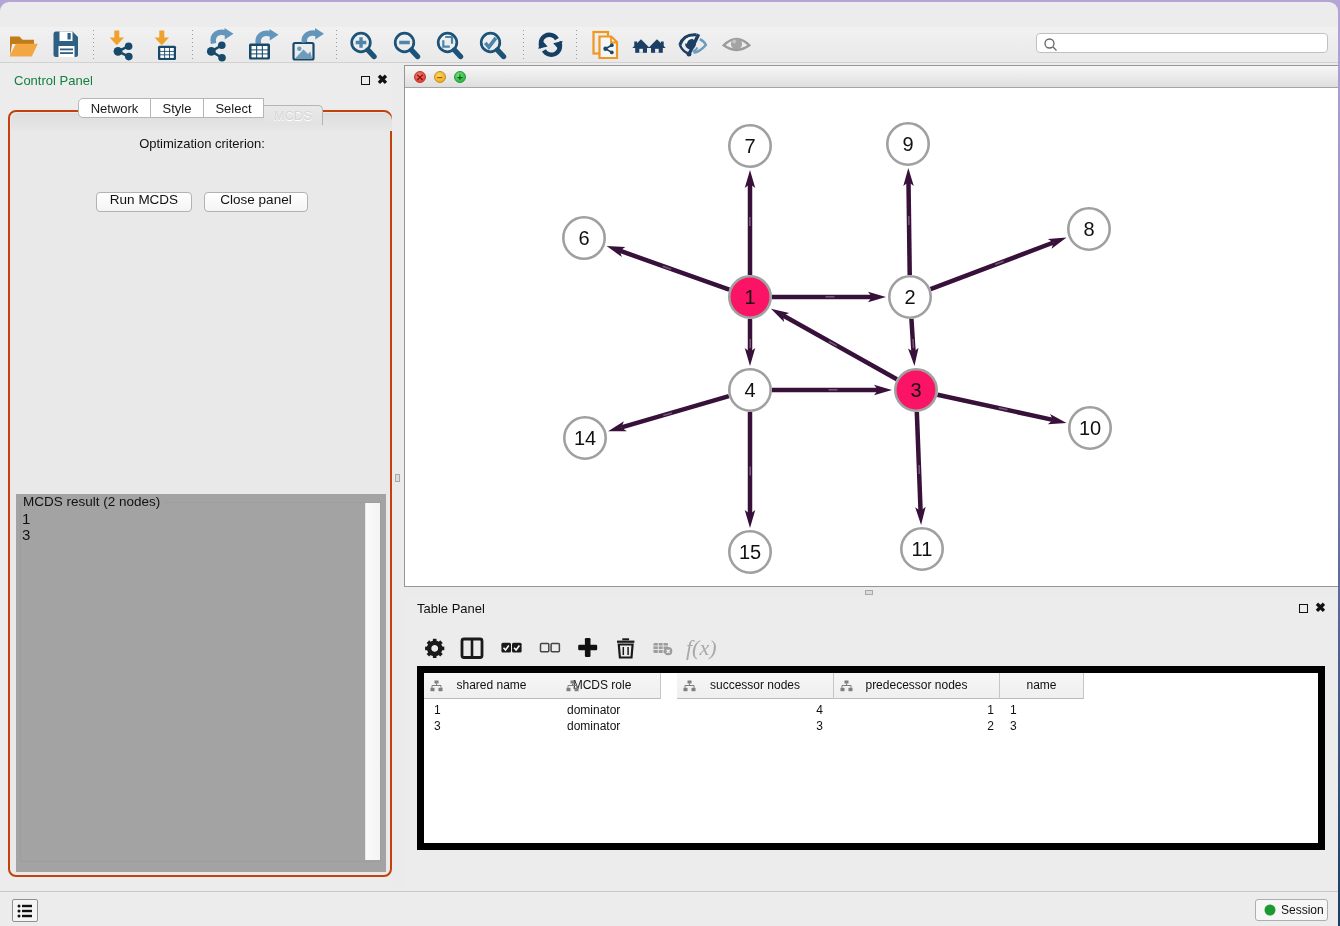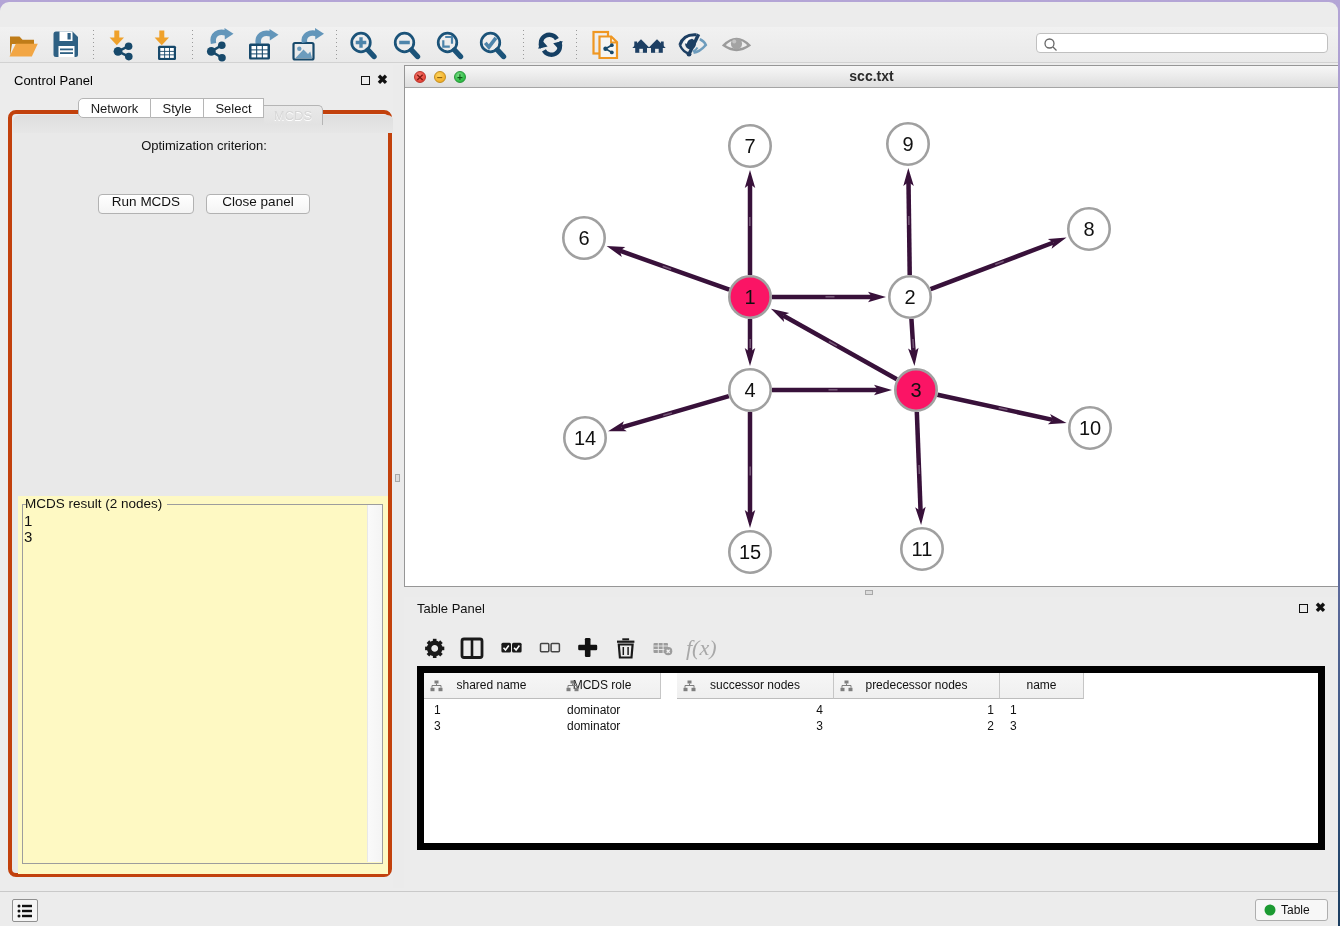--- a/index.html
+++ b/index.html
@@ -9,34 +9,34 @@
 
 #titlebar { position:absolute; left:0; top:0; width:1338px; height:25px; background:#f6f6f6; border-bottom:1px solid #d8d8d8; }
 .tl { position:absolute; top:4px; width:13px; height:13px; border-radius:50%; background:#dcdcdc; border:1px solid #c8c8c8; }
 #wtitle { position:absolute; top:4px; left:0; width:1338px; text-align:center; font-size:13.5px; color:#a6a6a6; }
 
 #toolbar { position:absolute; left:0; top:25px; width:1338px; height:36px; background:linear-gradient(180deg,#f1f1f1,#e9e9e9); border-bottom:1px solid #d2d2d2; }
 .tsep { position:absolute; top:3px; height:30px; width:1px; background-image:linear-gradient(180deg,#9a9a9a 30%, rgba(0,0,0,0) 0%); background-size:1px 4px; }
 #searchbox { position:absolute; left:1036px; top:6px; width:292px; height:20px; background:#fff; border:1px solid #c0c0c0; border-radius:4px; }
 
 #cpanel { position:absolute; left:0; top:63px; width:393px; height:823px; background:#ececec; }
-#cp-title { position:absolute; left:14px; top:8px; font-size:13px; color:#000000; }
+#cp-title { position:absolute; left:14px; top:8px; font-size:13px; color:#15803d; }
 .float-ico { position:absolute; width:9px; height:9px; border:1.5px solid #111; }
 .x-ico { position:absolute; font-size:13px; font-weight:bold; color:#111; line-height:10px; }
 .tabs-top { position:absolute; top:33px; left:78px; height:36px; display:flex; z-index:5; }
 .tab { height:20px; background:#fff; border:1px solid #b5b5b5; border-left:none; font-size:13px; color:#1a1a1a; text-align:center; line-height:19px; }
 .tab.first { border-left:1px solid #b5b5b5; border-radius:5px 0 0 5px; }
 .tab.sel-mcds { background:linear-gradient(180deg,#e9e9e9,#e2e2e2); border-radius:0 5px 0 0; border-bottom:none; color:#d6d6d6; text-shadow:0 1px 0 #fff; }
-#innerpanel { position:absolute; left:8px; top:45px; width:384px; height:767px; background:#e9e9e9; border:4px solid #c2410c; border-radius:8px; }
+#innerpanel { position:absolute; left:8px; top:45px; width:384px; height:767px; background:#e9e9e9; border:2px solid #c2410c; border-radius:8px; }
 #innerband { position:absolute; left:1px; top:1px; width:381px; height:18px; background:linear-gradient(180deg,#dedede,#e7e7e7); border-radius:7px 7px 0 0; }
 #optlabel { position:absolute; left:0; top:24px; width:384px; text-align:center; font-size:13px; color:#111; }
 #selectbox { position:absolute; left:36px; top:49px; width:310px; height:19px; background:#fff; border:1px solid #b9b9b9; border-radius:5px; font-size:13px; color:#1a1a1a; line-height:17px; padding-left:11px; }
 .btn { position:absolute; top:80px; height:20px; background:linear-gradient(180deg,#ffffff,#f4f4f4); border:1px solid #b2b2b2; border-radius:4px; font-size:13.5px; color:#111; text-align:center; line-height:14px; }
 
-#mcdswhite { position:absolute; left:6px; top:382px; width:370px; height:378px; background:#fef9c3;padding-left:37px; }
+#mcdswhite { position:absolute; left:6px; top:382px; width:370px; height:378px; background:#a3a3a3;padding-left:37px; }
 #mcdsborder { position:absolute; left:3.5px; top:7.5px; width:361px; height:360px; border:1px solid #9d9d9d; border-top:none; }
 #mcdsborder .topL { position:absolute; left:-1px; top:0; width:4px; height:1px; background:#9d9d9d; }
 #mcdsborder .topR { position:absolute; right:-1px; top:0; width:216px; height:1px; background:#9d9d9d; }
 #mcdslabel { position:absolute; left:7px; top:0px; font-size:13.5px; color:#111; }
 #mcdstext { position:absolute; left:6px; top:17px; font-size:15px; color:#111; line-height:15.5px; }
 #mcdssb { position:absolute; left:348.5px; top:8.5px; width:15px; height:357px; background:linear-gradient(90deg,#fafafa,#f4f4f4); border-left:1px solid #e8e8e8; }
 
 #vdiv { position:absolute; left:393px; top:63px; width:11px; height:823px; background:#ebebeb; }
 #vdivh { position:absolute; left:2px; top:409px; width:5px; height:8px; background:#dcdcdc; border:1px solid #a8a8a8; }
 
@@ -267,21 +267,20 @@
   </div>
   <div id="vdiv">
       <div id="vdivh"></div>
     </div>
 
   <div id="netwin">
     <div id="nettitle">
       <div class="tlb" style="left:9px; background:radial-gradient(circle at 40% 35%, #f47d72, #ea4b40 60%, #d8382e); border:0.5px solid #b8352c;"><span style="color:#7e1810;font-weight:bold;">✕</span></div>
       <div class="tlb" style="left:29px; background:radial-gradient(circle at 40% 35%, #fbd460, #f5b430 60%, #e3a31f); border:0.5px solid #c28e1e;"><span style="color:#8e5d09;font-weight:bold;">−</span></div>
       <div class="tlb" style="left:49px; background:radial-gradient(circle at 40% 35%, #7fdd8a, #34c04a 60%, #25a83a); border:0.5px solid #27963a;"><span style="color:#0c5c16;font-weight:bold;">+</span></div>
-      <div class="t">scc.txt</div>
     </div>
     <svg id="graph" width="932" height="498" viewBox="0 0 932 498" style="position:absolute; left:0; top:21px;">
         <line x1="345" y1="188" x2="345" y2="97" stroke="#38113a" stroke-width="4.5"></line>
         <polygon points="345,83 350.25,101 345,97 339.75,101" fill="#38113a"></polygon>
         <rect x="340.5" y="133.5" width="9" height="1.6" fill="rgba(215,200,216,0.38)" transform="rotate(-90 345 134.5)"></rect>
         <line x1="324.27" y1="202.63" x2="214.81" y2="163.73" stroke="#38113a" stroke-width="4.5"></line>
         <polygon points="201.61,159.04 220.33,160.12 214.81,163.73 216.82,170.01" fill="#38113a"></polygon>
         <rect x="257.5" y="179.5" width="9" height="1.6" fill="rgba(215,200,216,0.38)" transform="rotate(-160.43 262 180.5)"></rect>
         <line x1="367" y1="210" x2="467" y2="210" stroke="#38113a" stroke-width="4.5"></line>
         <polygon points="481,210 463,215.25 467,210 463,204.75" fill="#38113a"></polygon>
@@ -439,16 +438,16 @@
         <circle cx="6" cy="11" r="1.5" fill="#111"></circle>
           <rect x="9" y="9.8" width="10" height="2.4" fill="#111"></rect>
         <circle cx="6" cy="16" r="1.5" fill="#111"></circle>
           <rect x="9" y="14.8" width="10" height="2.4" fill="#111"></rect>
       </svg>
     </div>
     <div id="membtn">
       <svg width="12" height="12" viewBox="0 0 12 12" style="position:absolute;left:8px;top:4px;">
           <circle cx="6" cy="6" r="5.5" fill="#1c9a32"></circle>
         </svg>
-      <span style="position:absolute;left:25px;top:3px;">Table</span>
+      <span style="position:absolute;left:25px;top:3px;">Session</span>
     </div>
   </div>
 </div>
 
 </body></html>

